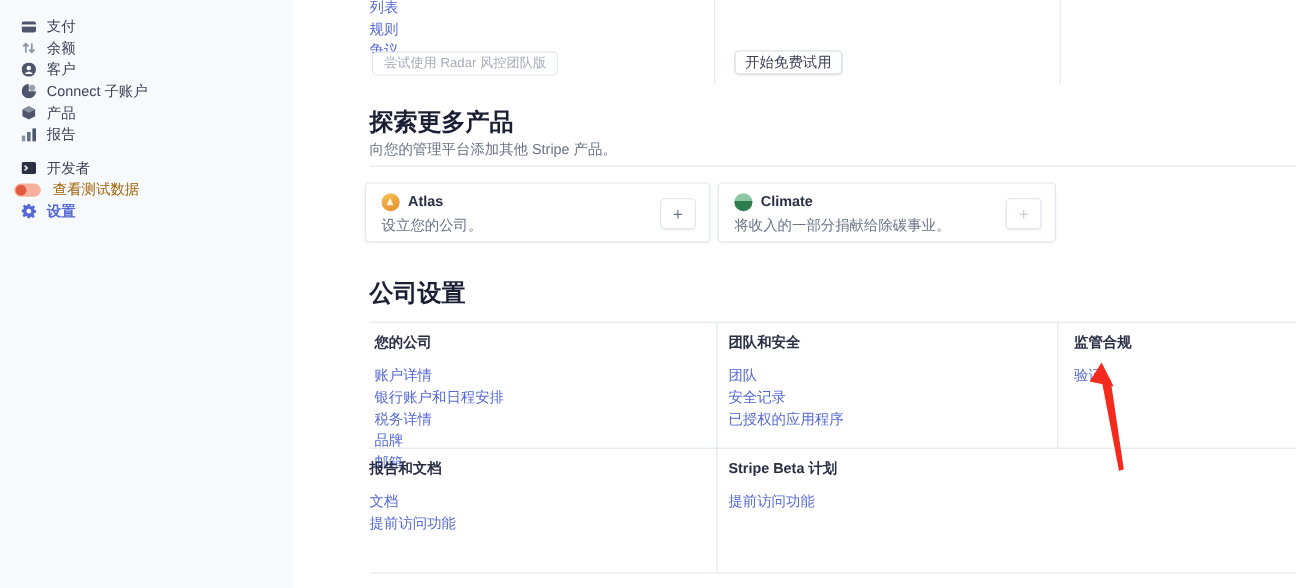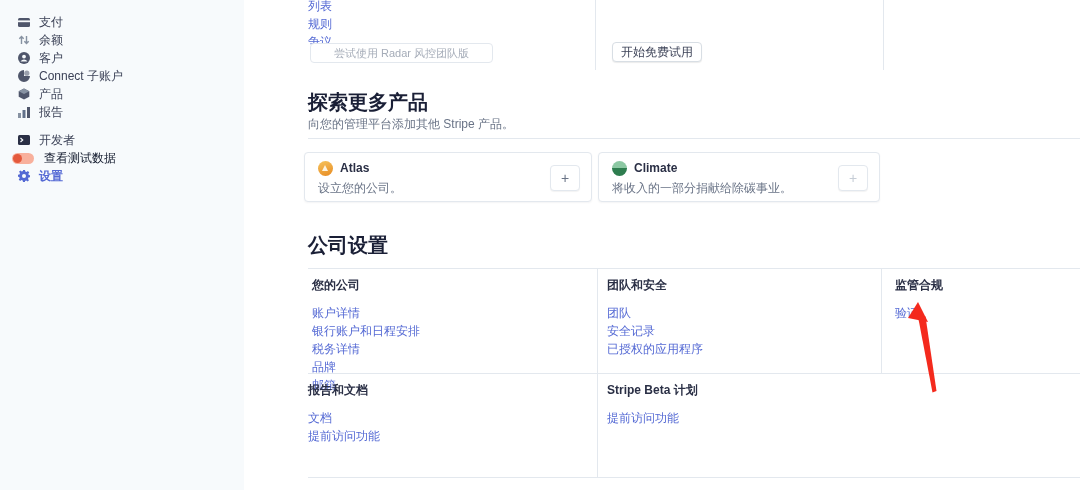--- a/index.html
+++ b/index.html
@@ -7,33 +7,33 @@
               font-family:"Liberation Sans","DejaVu Sans",sans-serif; }
   .stage { position:relative; width:1080px; height:490px; }
 
   
   .sidebar { position:absolute; left:0; top:0; width:244px; height:490px; background:#f7fafc; }
   .nav { position:absolute; left:17px; top:13px; }
   .nav-item { display:flex; align-items:center; height:18px; cursor:pointer; }
   .nav-item .ic { width:13px; height:13px; display:inline-flex; align-items:center; justify-content:center; flex:0 0 13px; }
   .nav-item .lbl { margin-left:9px; font-size:12px; color:#3c4257; white-space:nowrap; }
   .nav-item.gap { margin-top:10px;text-align:right; }
-  .nav-item.muted .lbl { color:#0f172a;text-align:center; }
+  .nav-item.muted .lbl { color:#a16207;text-align:center; }
   .nav-item.active .lbl { color:#5469d4; font-weight:bold; }
   .toggle { width:22px; height:11px; border-radius:6px; background:#f8b09c; position:relative; flex:0 0 22px; margin-left:-5px; margin-right:1px; }
   .toggle .knob { position:absolute; left:1px; top:1px; width:9px; height:9px; border-radius:50%; background:#e4593c; }
 
   
   .main { position:absolute; left:244px; top:0; width:836px; height:490px; background:#fff; }
   .abs { position:absolute; }
   a.lnk { color:#5469d4; font-size:12px; text-decoration:none; display:block; line-height:15px; cursor:pointer; white-space:nowrap; }
   .vdiv { position:absolute; width:1px; background:#e3e8ee; }
   .hdiv { position:absolute; height:1px; background:#e3e8ee; }
 
-  .ghost-btn { position:absolute; left:66px; top:43px; height:20px; padding:0 23px; background:#fff;
+  .ghost-btn { position:absolute; left:66px; top:43px; height:20px; padding:0 9px; background:#fff;
                border:1px solid #e3e8ee; border-radius:4px; font-size:11px; line-height:18px; color:#a5acb8; cursor:pointer; white-space:nowrap; }
   .trial-btn { position:absolute; left:368px; top:42px; height:20px; padding:0 8px; background:#fff;
                border:1px solid #d8dee4; border-radius:4px; font-size:12px; line-height:18px; font-weight:normal; color:#3c4257;
                box-shadow:0 1px 1px rgba(0,0,0,.08); cursor:pointer; white-space:nowrap; }
 
   .h1 { font-size:20px; font-weight:bold; color:#1a1f36; line-height:22px; }
   .sub { font-size:12px; color:#697386; }
 
   .card { position:absolute; top:152px; height:50px; background:#fff; border:1px solid #e3e8ee; border-radius:4px;
           box-shadow:0 1px 2px rgba(60,66,87,.06); }

